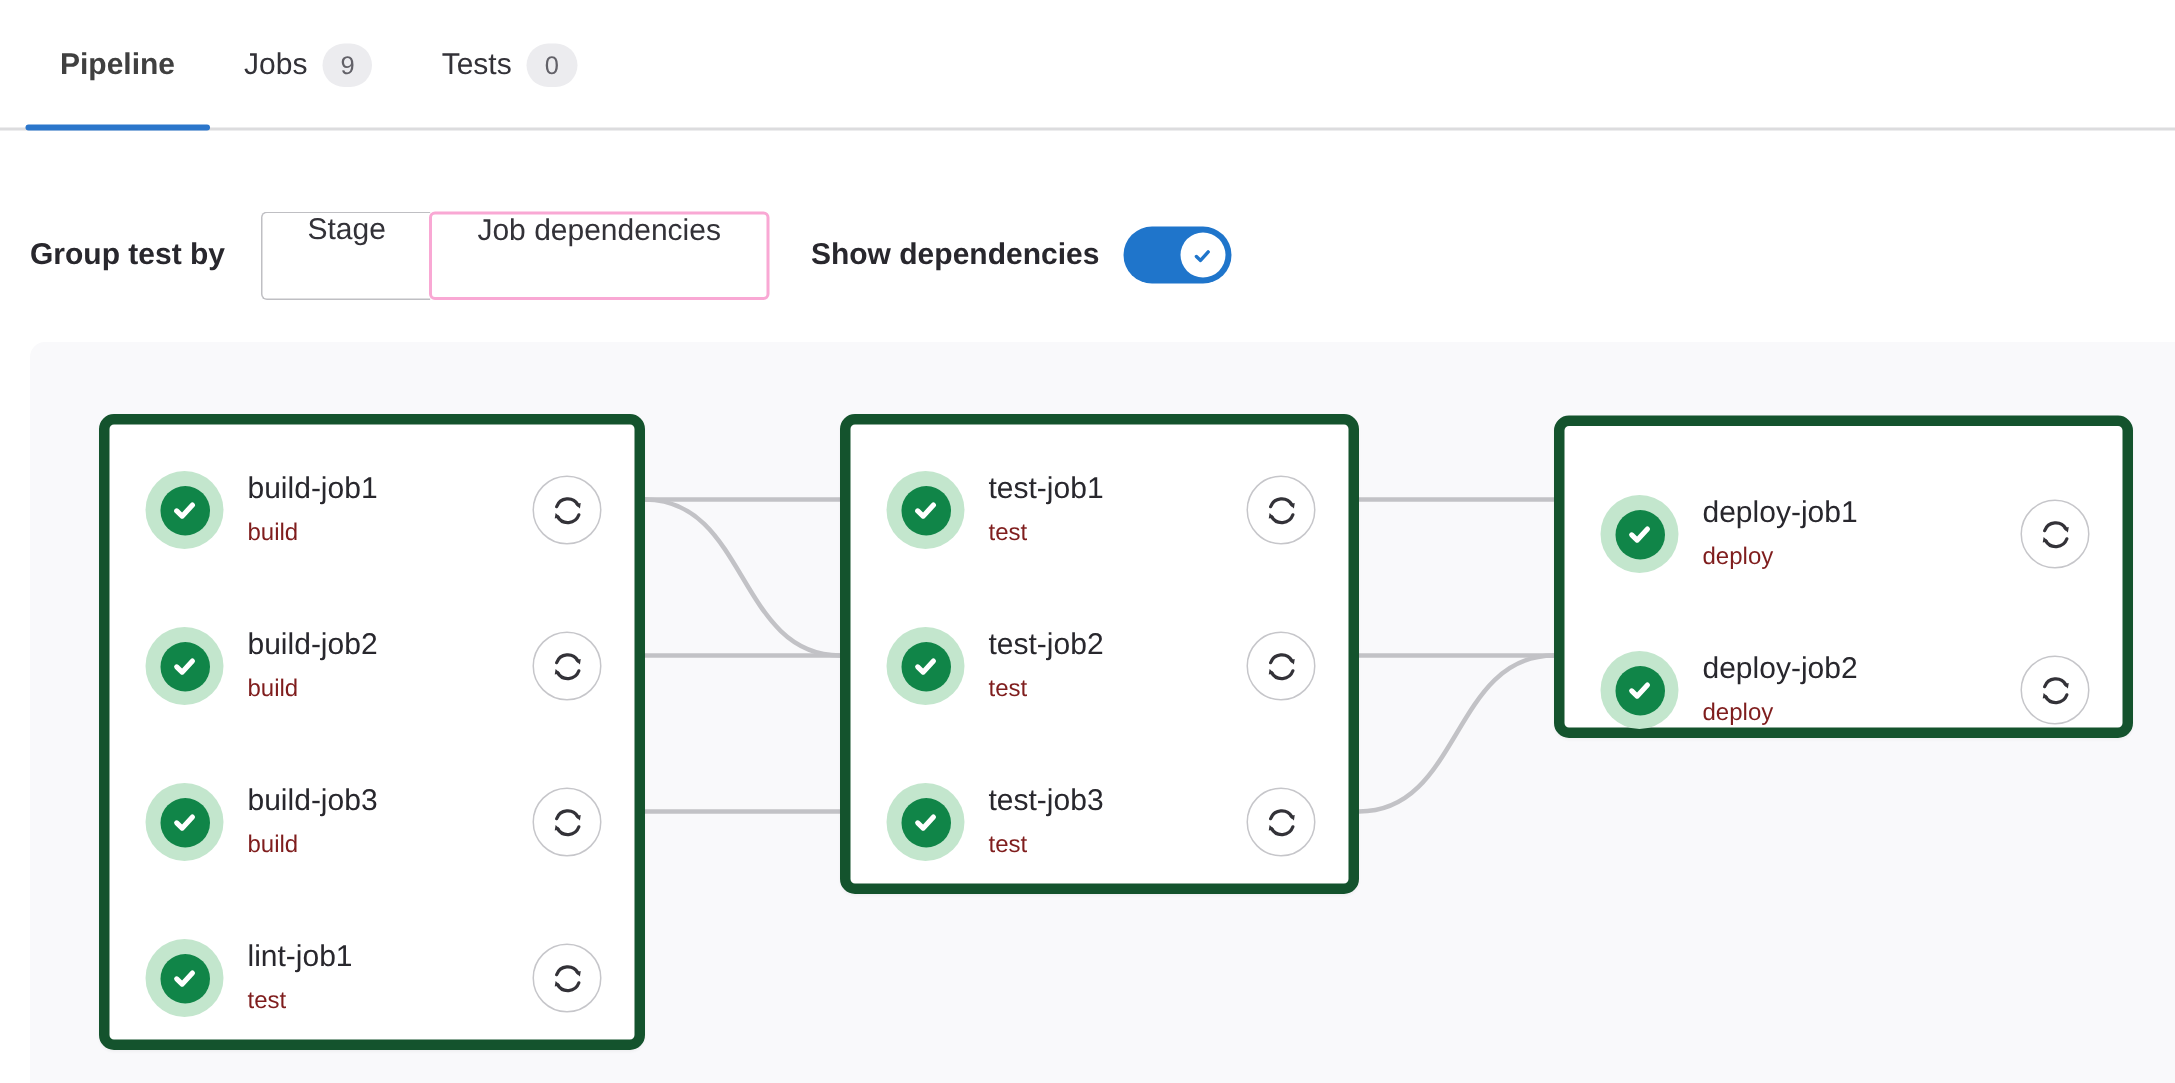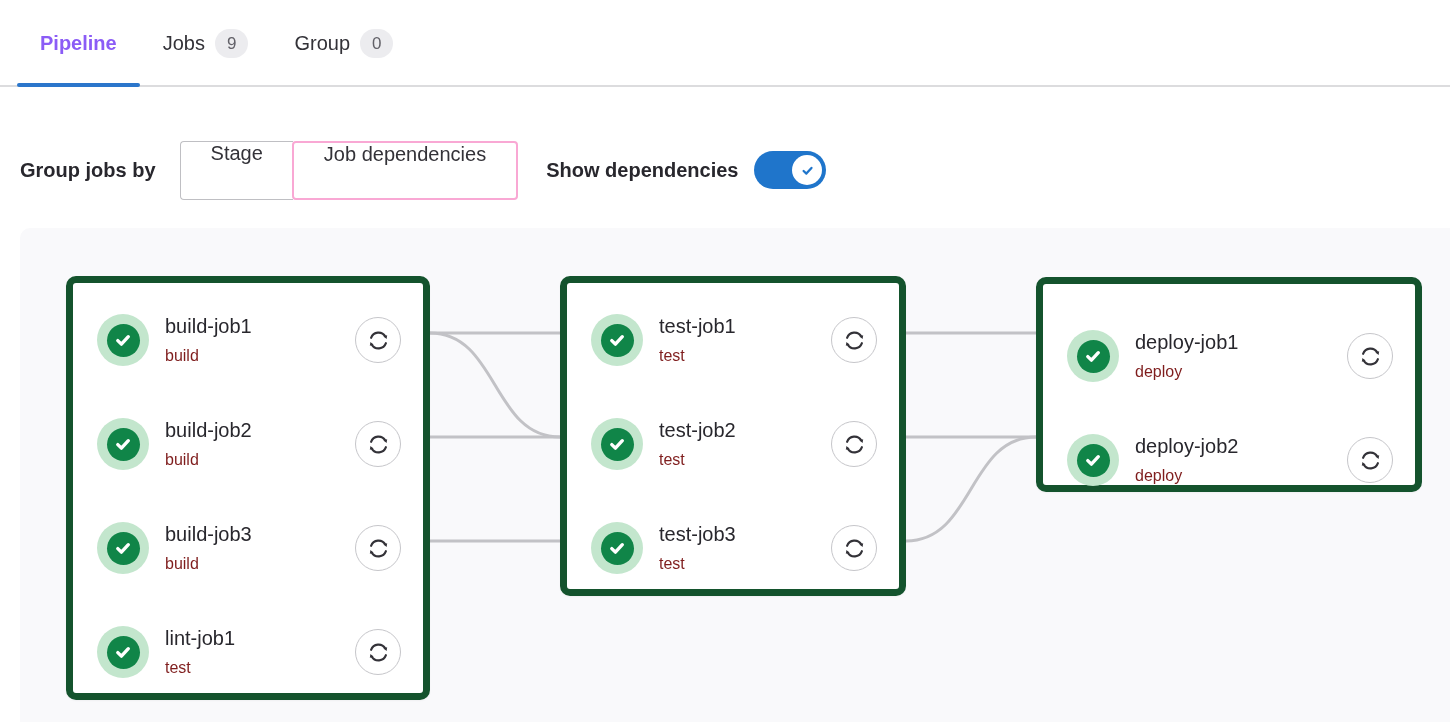--- a/index.html
+++ b/index.html
@@ -3,21 +3,21 @@
 <meta charset="utf-8">
 <style>
   * { margin:0; padding:0; box-sizing:border-box; }
   html,body { width:1450px; height:722px; overflow:hidden; background:#ffffff;
               font-family:"Liberation Sans","DejaVu Sans",sans-serif; color:#333238; }
 
   
   .tabs { display:flex; align-items:stretch; padding-left:17px; border-bottom:2px solid #dcdcde; position:relative; }
   .tab { display:flex; align-items:center; gap:10px; padding:29px 23px 27px; font-size:20px;
          color:#333238; cursor:pointer; position:relative; background:transparent; border:none; }
-  .tab.active { font-weight:700; color:#8b5cf6; }
+  .tab.active { font-weight:700; color:#404040; }
   .tab.active::after { content:""; position:absolute; left:0; right:0; bottom:-2px; height:4px;
                        background:#2b76cb; border-radius:3px; }
   .badge { background:#ececef; color:#626168; font-size:17px; line-height:1;
            padding:6px 12px; border-radius:16px; font-weight:400; }
 
   
   .controls { display:flex; align-items:center; margin:52px 0 0 20px; height:62px; }
   .ctl-label { font-size:20px; font-weight:700; color:#28272d; }
   .seg-group { display:flex; align-items:stretch; margin-left:24px; }
   .seg-btn { background:#fff; font-size:20px; color:#333238; padding:0 30px; height:59px;
@@ -59,27 +59,27 @@
 
 <nav class="tabs">
   <button class="tab active">
     <span>Pipeline</span>
   </button>
   <button class="tab">
     <span>Jobs</span>
     <span class="badge">9</span>
   </button>
   <button class="tab">
-    <span>Group</span>
+    <span>Tests</span>
     <span class="badge">0</span>
   </button>
 </nav>
 
 <div class="controls">
-  <span class="ctl-label">Group jobs by</span>
+  <span class="ctl-label">Group test by</span>
   <div class="seg-group">
     <button class="seg-btn first">
       <span>Stage</span>
     </button>
     <button class="seg-btn selected">
       <span>Job dependencies</span>
     </button>
   </div>
   <span class="show-dep-label">Show dependencies</span>
   <button class="toggle" aria-checked="true">

